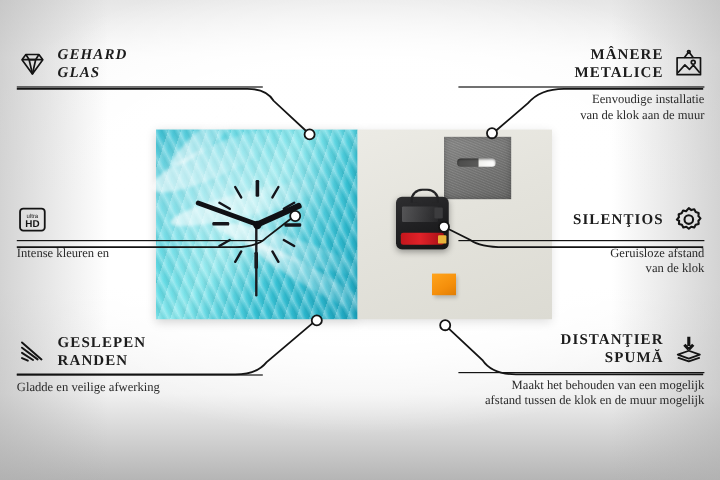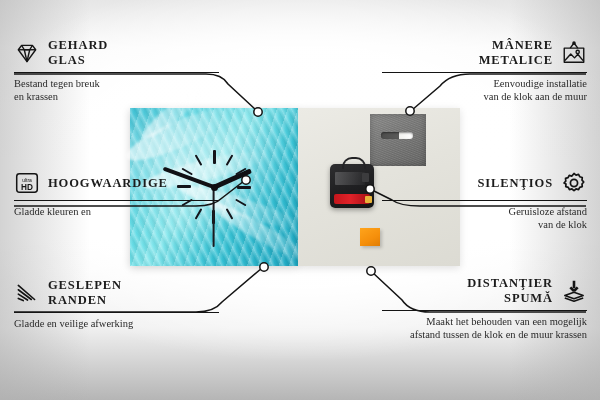--- a/index.html
+++ b/index.html
@@ -104,21 +104,21 @@
     font-size:12.5px;font-weight:bold;letter-spacing:.9px;color:#1c1c1c;
     line-height:15px;text-transform:uppercase;
   }
   .feat.right .title{text-align:right;}
   .feat .rule{height:1.4px;background:#141414;margin:4px 0 4px;width:100%;}
   .feat .desc{font-size:10.5px;line-height:13px;color:#2a2a2a;}
   .feat.right .desc{text-align:right;}
   .ico{width:26px;height:26px;flex:0 0 26px;display:block;}
 
   
-  #feat-gehard{left:14px;top:38px;}
+  #feat-gehard{left:14px;top:38px;font-style:italic;}
   #feat-print{left:14px;top:170px;}
   #feat-randen{left:14px;top:278px;}
   #feat-manere{left:382px;top:38px;}
   #feat-mecanism{left:382px;top:170px;}
   #feat-distantier{left:382px;top:276px;}
 </style>
 </head>
 <body>
 
 <div id="stage">
@@ -226,40 +226,35 @@
             <path d="M17 5 L14.5 9 L12 20"></path>
           <path d="M9.5 9 H14.5"></path>
         </g>
       </svg>
       <div>
         <div class="title">GEHARD</div>
         <div class="title">GLAS</div>
       </div>
     </div>
     <div class="rule"></div>
-    <div class="desc">
-      <div>Bestand tegen breuk</div>
-      <div>en krassen</div>
-    </div>
   </div>
 
   <div class="feat left" id="feat-print">
     <div class="head">
       <svg class="ico" viewBox="0 0 24 24">
         <rect x="2.5" y="3.5" width="19" height="17" rx="2.5" fill="none" stroke="#141414" stroke-width="1.4"></rect>
         <text x="12" y="11" font-family="Liberation Sans, sans-serif" font-size="4.6" text-anchor="middle" fill="#141414">ultra</text>
         <text x="12" y="18" font-family="Liberation Sans, sans-serif" font-size="7.6" font-weight="bold" text-anchor="middle" fill="#141414">HD</text>
       </svg>
       <div>
-        <div class="title">HOOGWAARDIGE</div>
-      </div>
-    </div>
-    <div class="rule"></div>
-    <div class="desc">
-      <div>Gladde kleuren en</div>
+      </div>
+    </div>
+    <div class="rule"></div>
+    <div class="desc">
+      <div>Intense kleuren en</div>
     </div>
   </div>
 
   <div class="feat right" id="feat-manere">
     <div class="head">
       <div>
         <div class="title">MÂNERE</div>
         <div class="title">METALICE</div>
       </div>
       <svg class="ico" viewBox="0 0 24 24">
@@ -329,17 +324,17 @@
         <g fill="none" stroke="#141414" stroke-width="1.4" stroke-linejoin="round">
           <path d="M12 2.5 V9.5 M12 12.2 L8.6 8.6 M12 12.2 L15.4 8.6" stroke-width="2.4"></path>
           <path d="M12 13.2 L3.5 16.2 L12 19.2 L20.5 16.2 Z"></path>
           <path d="M3.5 18.4 L12 21.4 L20.5 18.4"></path>
         </g>
       </svg>
     </div>
     <div class="rule"></div>
     <div class="desc">
       <div>Maakt het behouden van een mogelijk</div>
-      <div>afstand tussen de klok en de muur krassen</div>
+      <div>afstand tussen de klok en de muur mogelijk</div>
     </div>
   </div>
 
 </div>
 
 </body></html>

